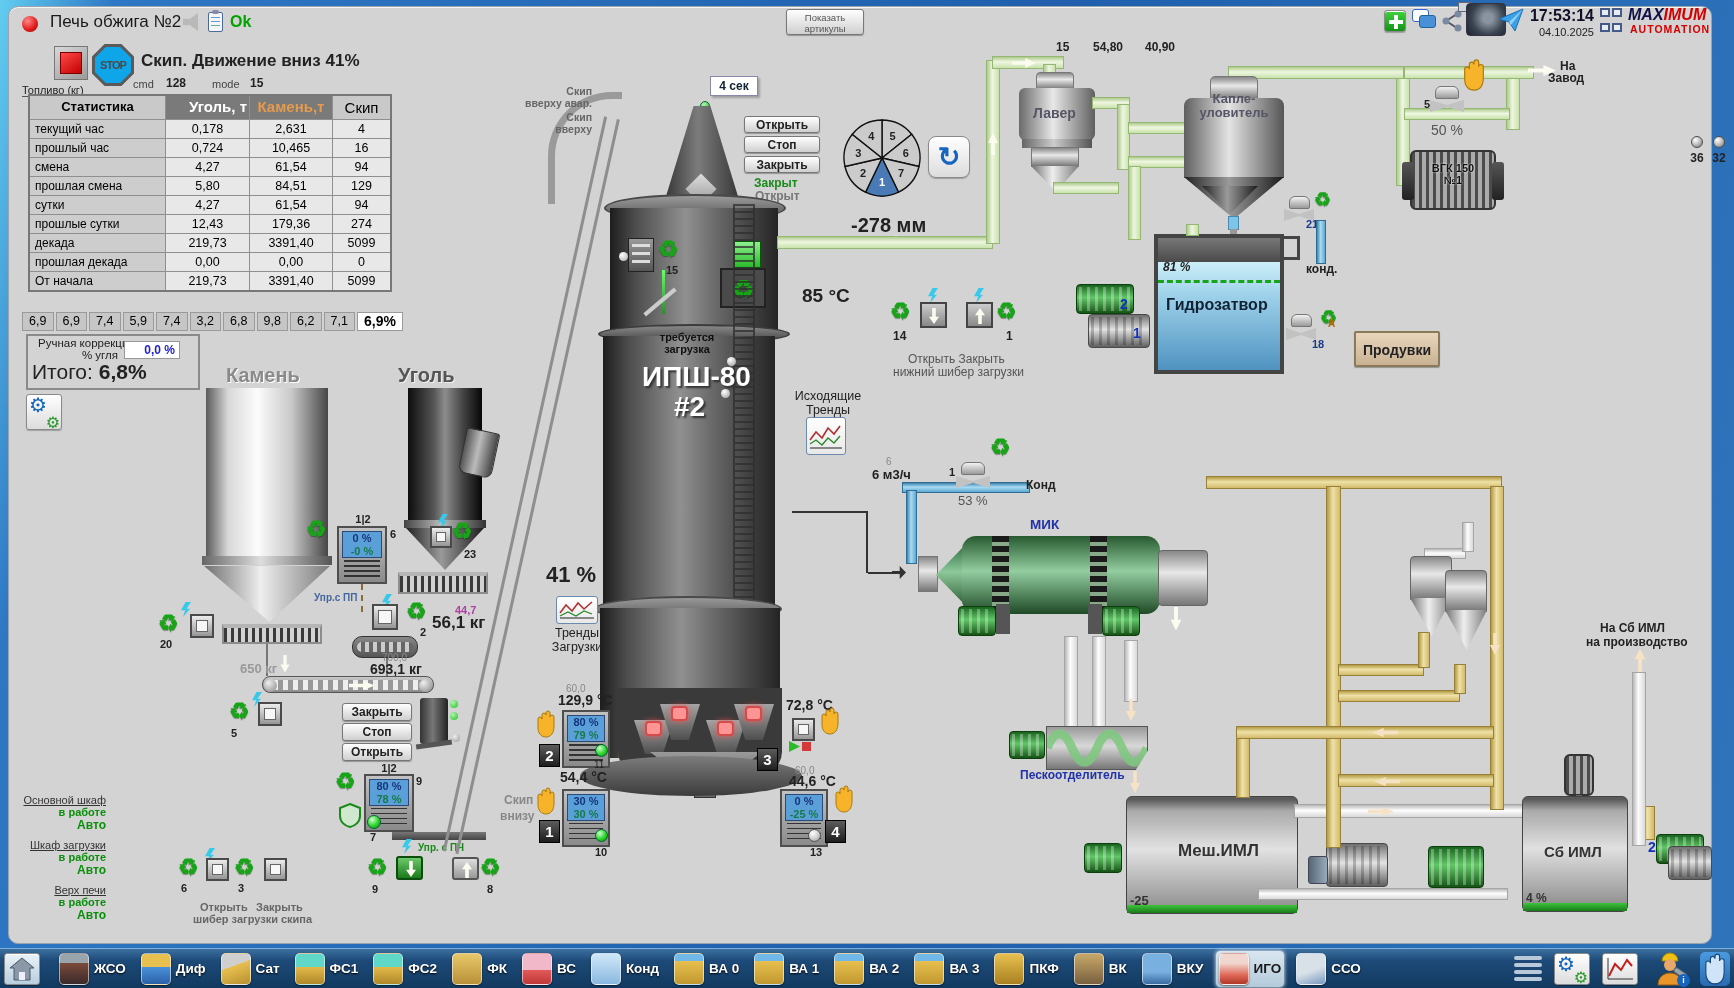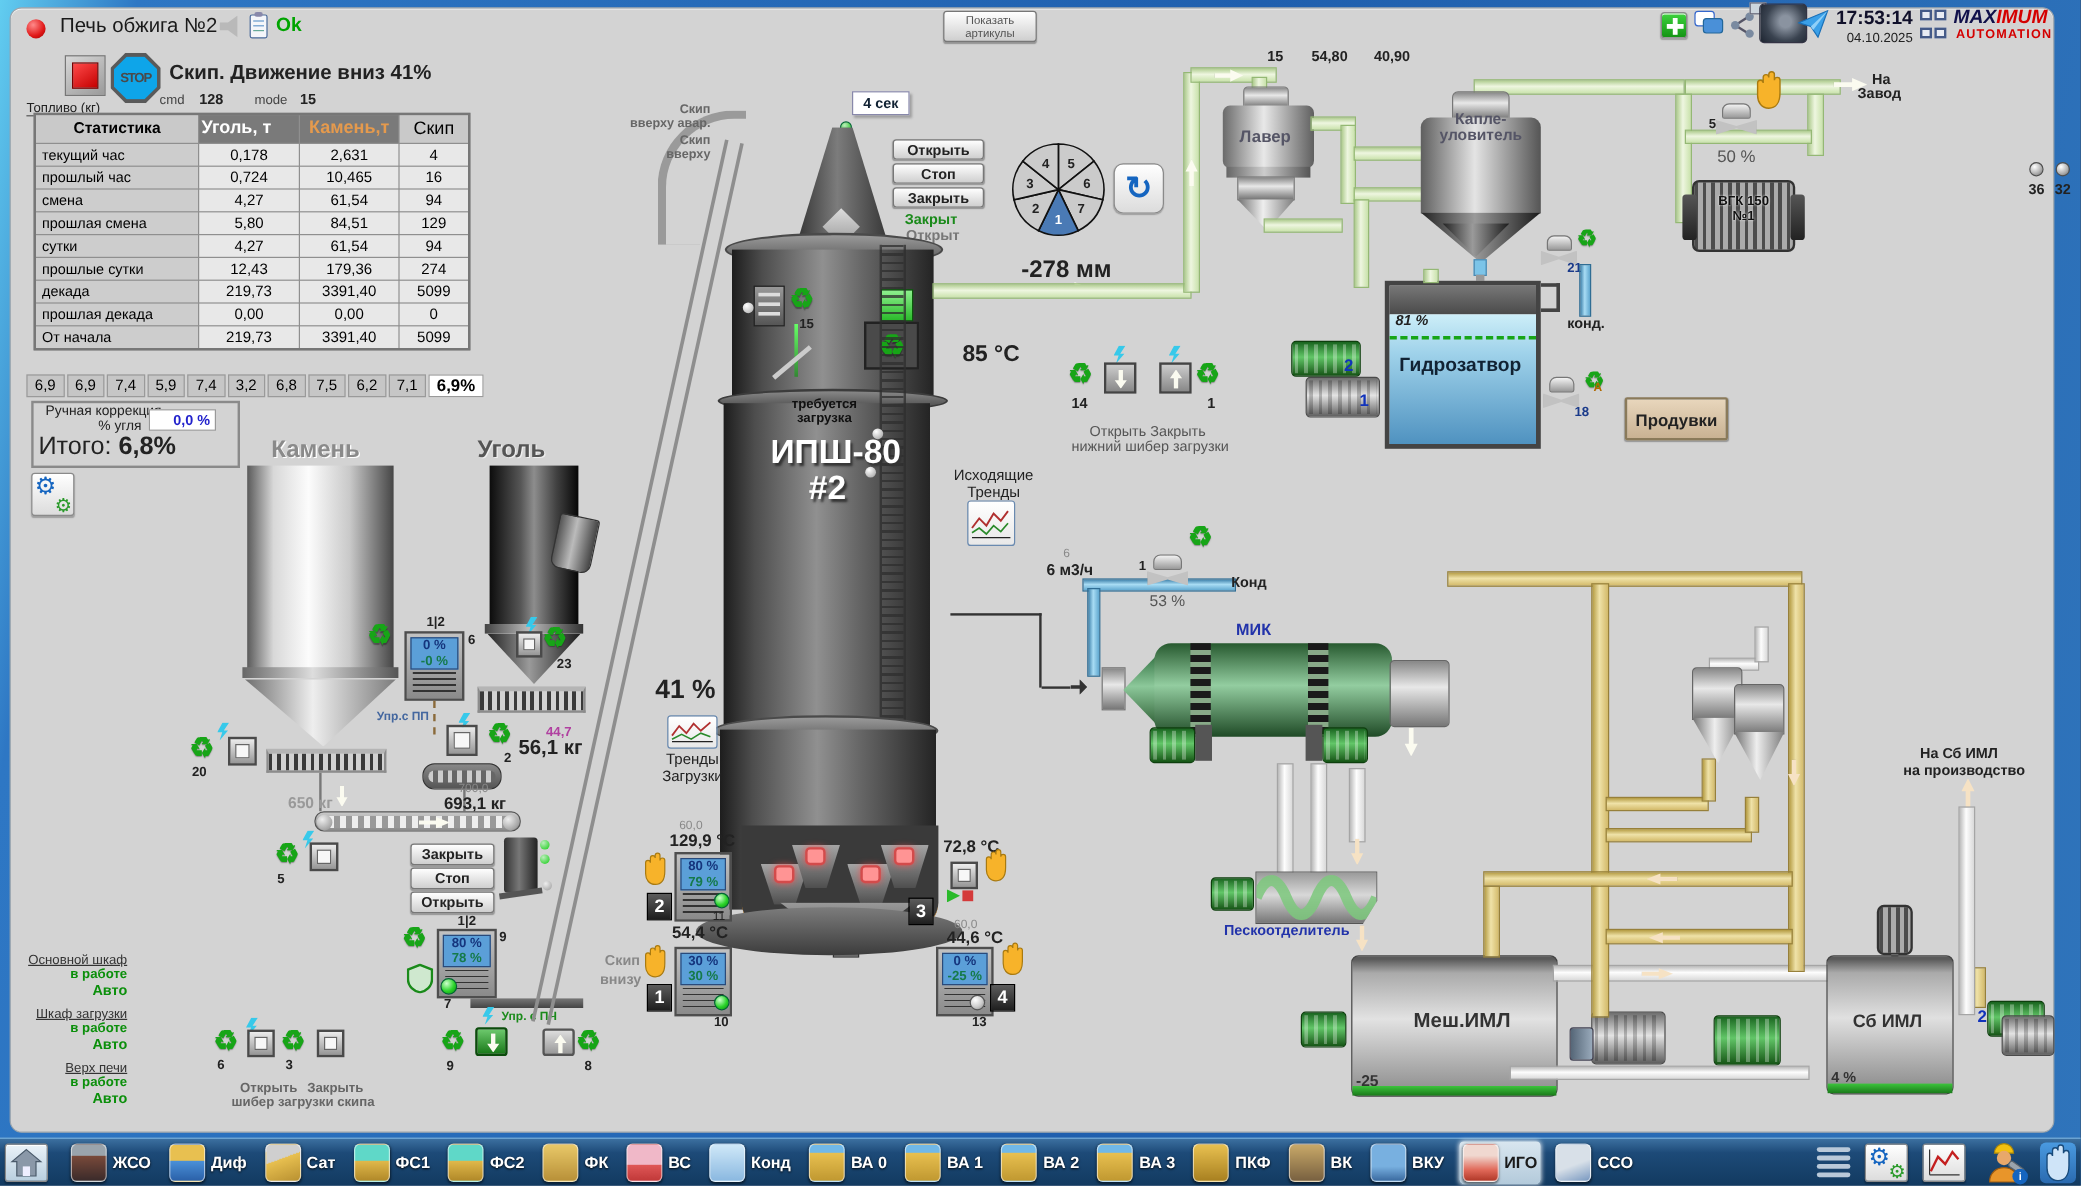--- a/index.html
+++ b/index.html
@@ -55,21 +55,21 @@
 .graypump{position:absolute;background:linear-gradient(180deg,#6f6f6f,#e3e3e3 45%,#5f5f5f);border:1px solid #4a4a4a;border-radius:4px}
 .graypump::after{content:"";position:absolute;inset:2px;background:repeating-linear-gradient(90deg,rgba(0,0,0,.22) 0 3px,transparent 3px 8px)}
 .valve{position:absolute}
 .valve .body{position:absolute;left:0;bottom:0;width:100%;height:12px;background:#c2c2c2;clip-path:polygon(0 0,50% 42%,100% 0,100% 100%,50% 58%,0 100%);filter:drop-shadow(0 0 1px #555)}
 .valve .dome{position:absolute;left:15%;top:0;width:70%;height:13px;background:linear-gradient(180deg,#f2f2f2,#9a9a9a);border:1px solid #777;border-radius:6px 6px 2px 2px}
 .ribs{background:repeating-linear-gradient(90deg,#4c4c4c 0 3px,#ababab 3px 7px);border:2px solid #333}
 .trend{background:linear-gradient(180deg,#fff,#e8e8e8);border:1px solid #6a8ab0;border-radius:3px}
 .u{text-decoration:underline}
 .stat-grid{position:absolute;display:grid;grid-template-columns:135px 83px 82px 57px;gap:1px;background:#8f8f8f;border:2px solid #777}
 .stat-grid .hc{background:#c9c9c9;font-size:13px;font-weight:bold;padding:3px 4px;text-align:center}
-.stat-grid .hd{background:#7a7a7a;color:#fff;font-size:15px;font-weight:bold;text-align:left;padding:2px}
+.stat-grid .hd{background:#7a7a7a;color:#fff;font-size:15px;font-weight:bold;text-align:right;padding:2px}
 .stat-grid .hs{background:#7a7a7a;color:#e59a4d;font-size:15px;font-weight:bold;text-align:center;padding:2px}
 .stat-grid .cl{background:#cdcdcd;font-size:12px;padding:2px 5px}
 .stat-grid .cv{background:#e8e8e8;font-size:12.5px;text-align:center;padding:2px}
 #moist{position:absolute;display:flex;gap:2px}
 #moist .mc{width:31.5px;height:19px;background:#c6c6c6;border:1px solid #9a9a9a;font-size:12.5px;text-align:center;line-height:17px}
 #moist .mt{width:46px;background:#fff;font-weight:bold;font-size:14px}
 #leds{position:absolute;display:flex;flex-direction:row}
 #leds .lu{height:30px;text-align:center;width:22px}
 #leds .lnum{display:block;font-size:12px;font-weight:bold;color:#222;line-height:12px}
 #cabs .cab{margin-bottom:7px;width:92px;text-align:right}
@@ -221,21 +221,21 @@
     </div>
 
 <div id="moist" style="left:22px;top:312px">
       <div class="mc">6,9</div>
       <div class="mc">6,9</div>
       <div class="mc">7,4</div>
       <div class="mc">5,9</div>
       <div class="mc">7,4</div>
       <div class="mc">3,2</div>
       <div class="mc">6,8</div>
-      <div class="mc">7,5</div>
+      <div class="mc">9,8</div>
       <div class="mc">6,2</div>
       <div class="mc">7,1</div>
       <div class="mc mt">6,9%</div>
     </div>
 
 <div class="ab" style="left:26px;top:334px;width:174px;height:56px;border:2px solid #8a8a8a;background:#d3d3d3"></div>
 <div class="t" style="left:38px;top:337px;font-size:11.5px">Ручная коррекция</div>
 <div class="t r" style="left:68px;top:349px;width:50px;font-size:11.5px">% угля</div>
 <div class="t b r" style="left:124px;top:341px;width:56px;height:18px;background:#fff;border:1px solid #999;color:#2222cc;font-size:12px;padding:2px 4px 0 0">0,0 %</div>
 <div class="t" style="left:32px;top:360px;font-size:21px"><span>Итого:</span> <span class="b">6,8%</span></div>

